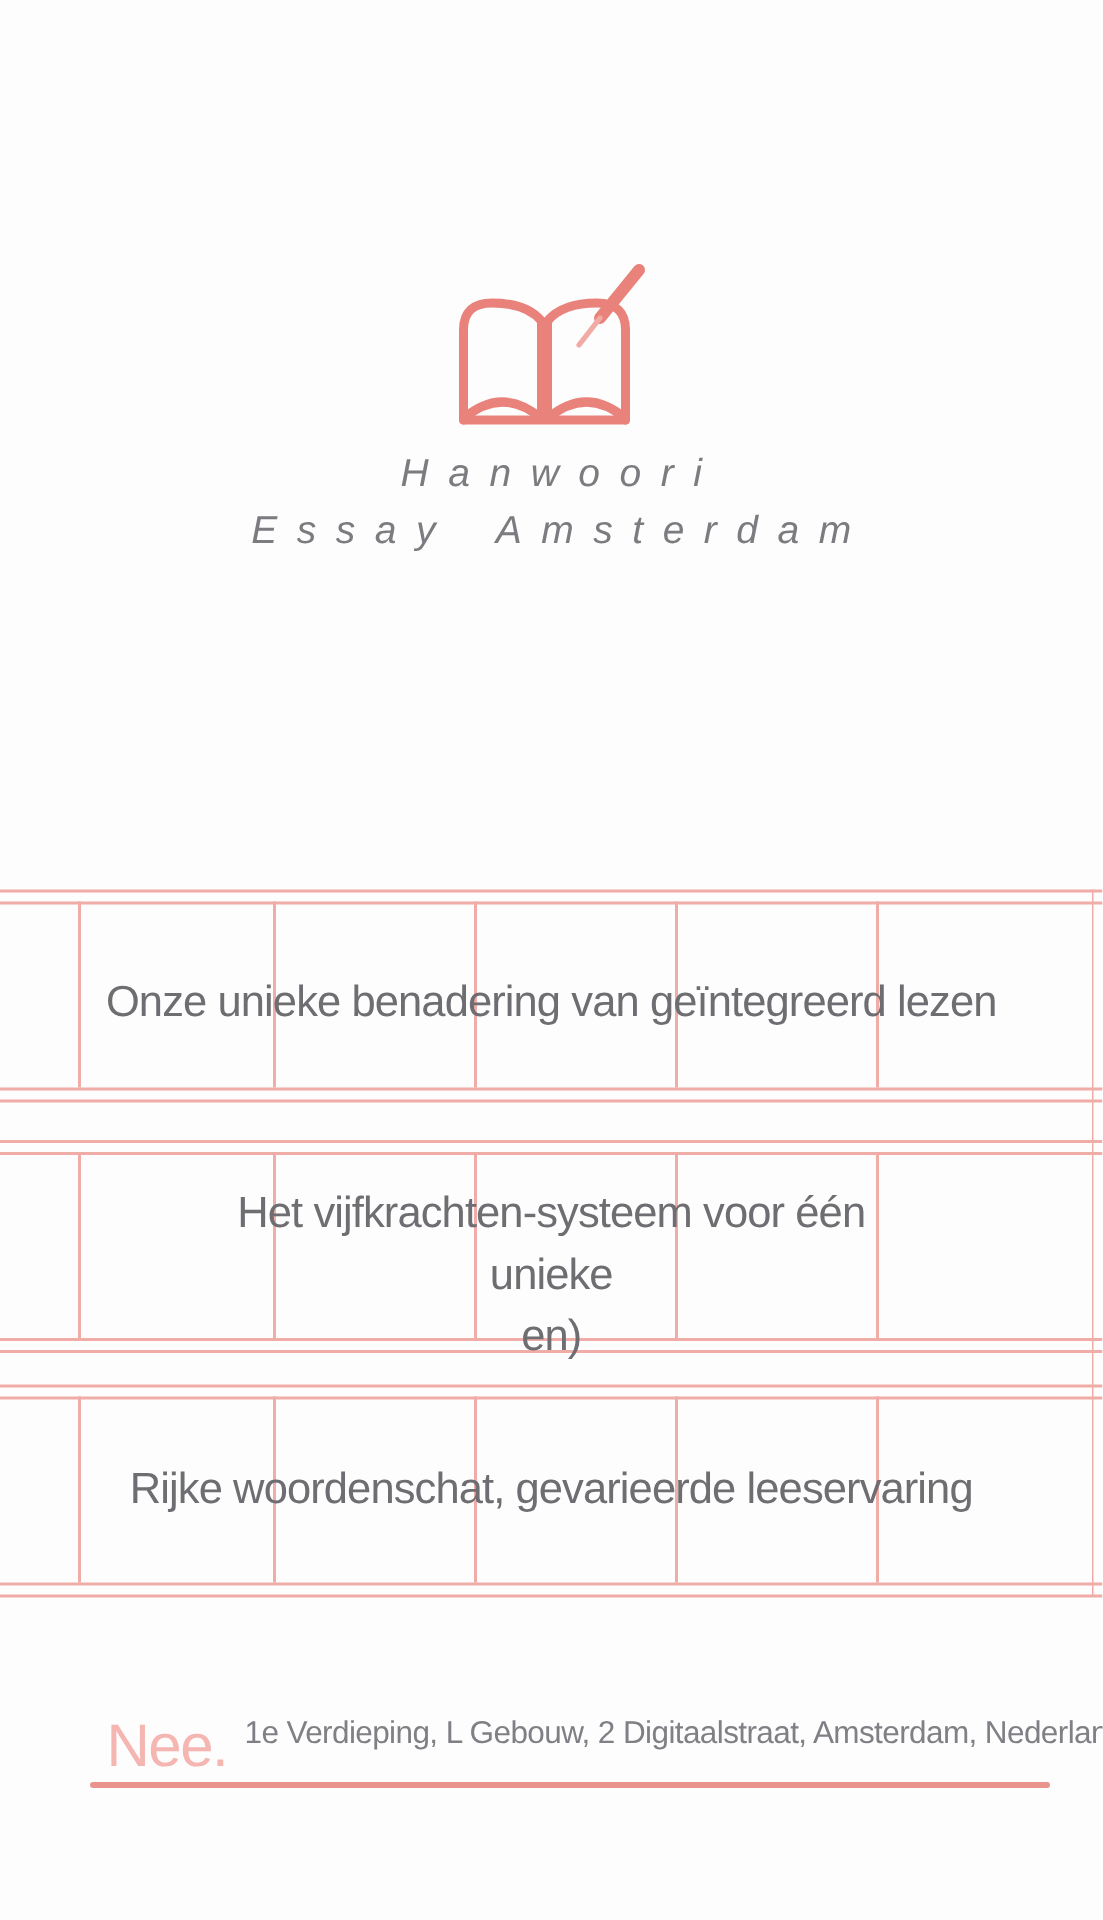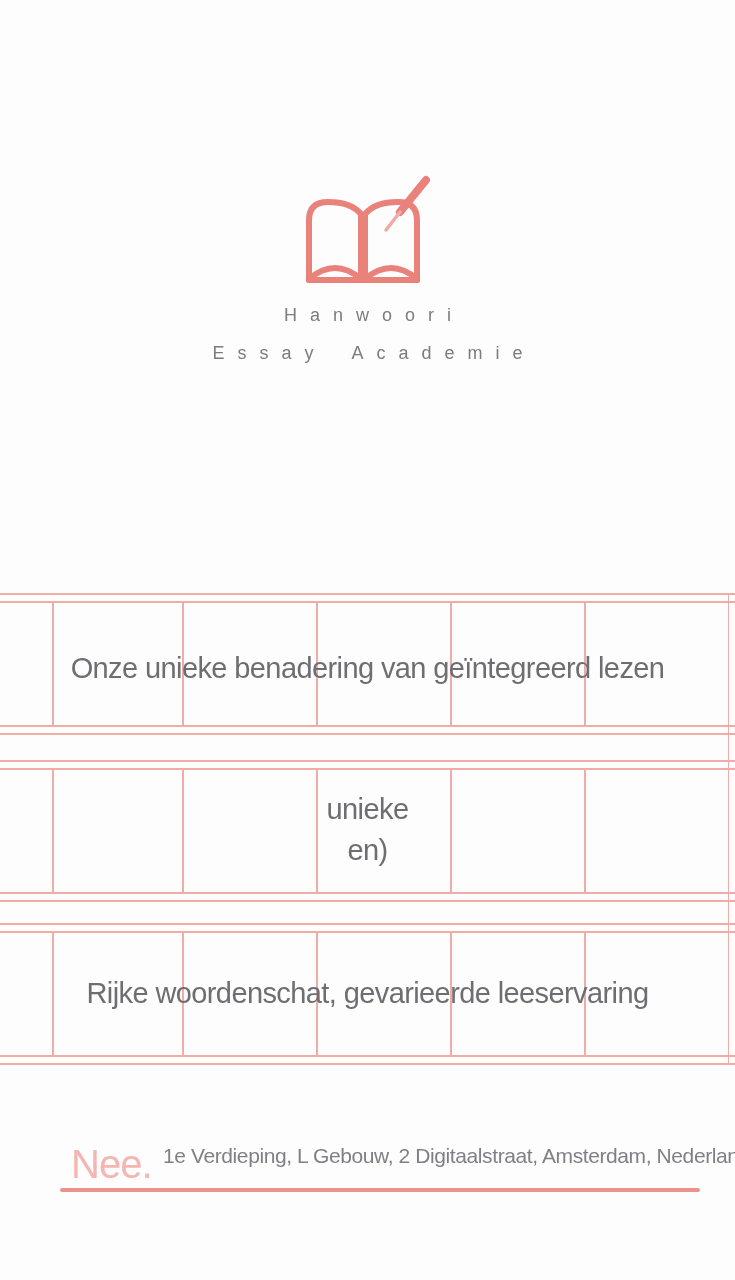--- a/index.html
+++ b/index.html
@@ -22,25 +22,26 @@
   }
 
   
   .brand {
     position: absolute;
     top: 296px;
     left: 0;
     width: 735px;
     text-align: center;
     color: var(--title_gray);
-    font-size: 18px;
+    font-size: 26px;
     line-height: 38px;
     letter-spacing: 13px;
     word-spacing: 8px;
     font-weight: 400;
+    font-style: italic;
   }
   .brand div { padding-left: 13px; }
 
   
   .gridline { position: absolute; background: var(--grid_pink); }
 
   
   .heading {
     position: absolute;
     left: 0;
@@ -101,21 +102,21 @@
       <path d="M 63 107 Q 89 85 115 107"></path>
     </g>
     <g stroke-linecap="round" fill="none" class="logo-pen">
       <path d="M 124 8 L 98 40" stroke="#e8827b" stroke-width="8"></path>
       <path d="M 98 40 L 84 58" stroke="#f2aba4" stroke-width="3.5"></path>
     </g>
   </svg>
 
   <div class="brand">
     <div>Hanwoori</div>
-    <div>Essay Academie</div>
+    <div>Essay Amsterdam</div>
   </div>
 
   <div id="grid">
       <div class="gridline" style="left: 0px; top: 593px; width: 735px; height: 1.5px;"></div>
       <div class="gridline" style="left: 0px; top: 601px; width: 735px; height: 1.5px;"></div>
       <div class="gridline" style="left: 0px; top: 725px; width: 735px; height: 1.5px;"></div>
       <div class="gridline" style="left: 0px; top: 733px; width: 735px; height: 1.5px;"></div>
       <div class="gridline" style="left: 52px; top: 601px; width: 1.5px; height: 124px;"></div>
       <div class="gridline" style="left: 182px; top: 601px; width: 1.5px; height: 124px;"></div>
       <div class="gridline" style="left: 316px; top: 601px; width: 1.5px; height: 124px;"></div>
@@ -137,20 +138,21 @@
       <div class="gridline" style="left: 52px; top: 931px; width: 1.5px; height: 124px;"></div>
       <div class="gridline" style="left: 182px; top: 931px; width: 1.5px; height: 124px;"></div>
       <div class="gridline" style="left: 316px; top: 931px; width: 1.5px; height: 124px;"></div>
       <div class="gridline" style="left: 450px; top: 931px; width: 1.5px; height: 124px;"></div>
       <div class="gridline" style="left: 584px; top: 931px; width: 1.5px; height: 124px;"></div>
       <div class="gridline" style="left: 727.5px; top: 593px; width: 1.5px; height: 471px;"></div>
     </div>
 
   <div class="heading h1">Onze unieke benadering van geïntegreerd lezen</div>
   <div class="heading h2">
+      <div>Het vijfkrachten-systeem voor één</div>
       <div>unieke</div>
       <div>en)</div>
     </div>
   <div class="heading h3">Rijke woordenschat, gevarieerde leeservaring</div>
 
   <div class="footer-label">Nee.</div>
   <div class="footer-address">1e Verdieping, L Gebouw, 2 Digitaalstraat, Amsterdam, Nederland</div>
   <div class="footer-underline"></div>
 
 </div>

